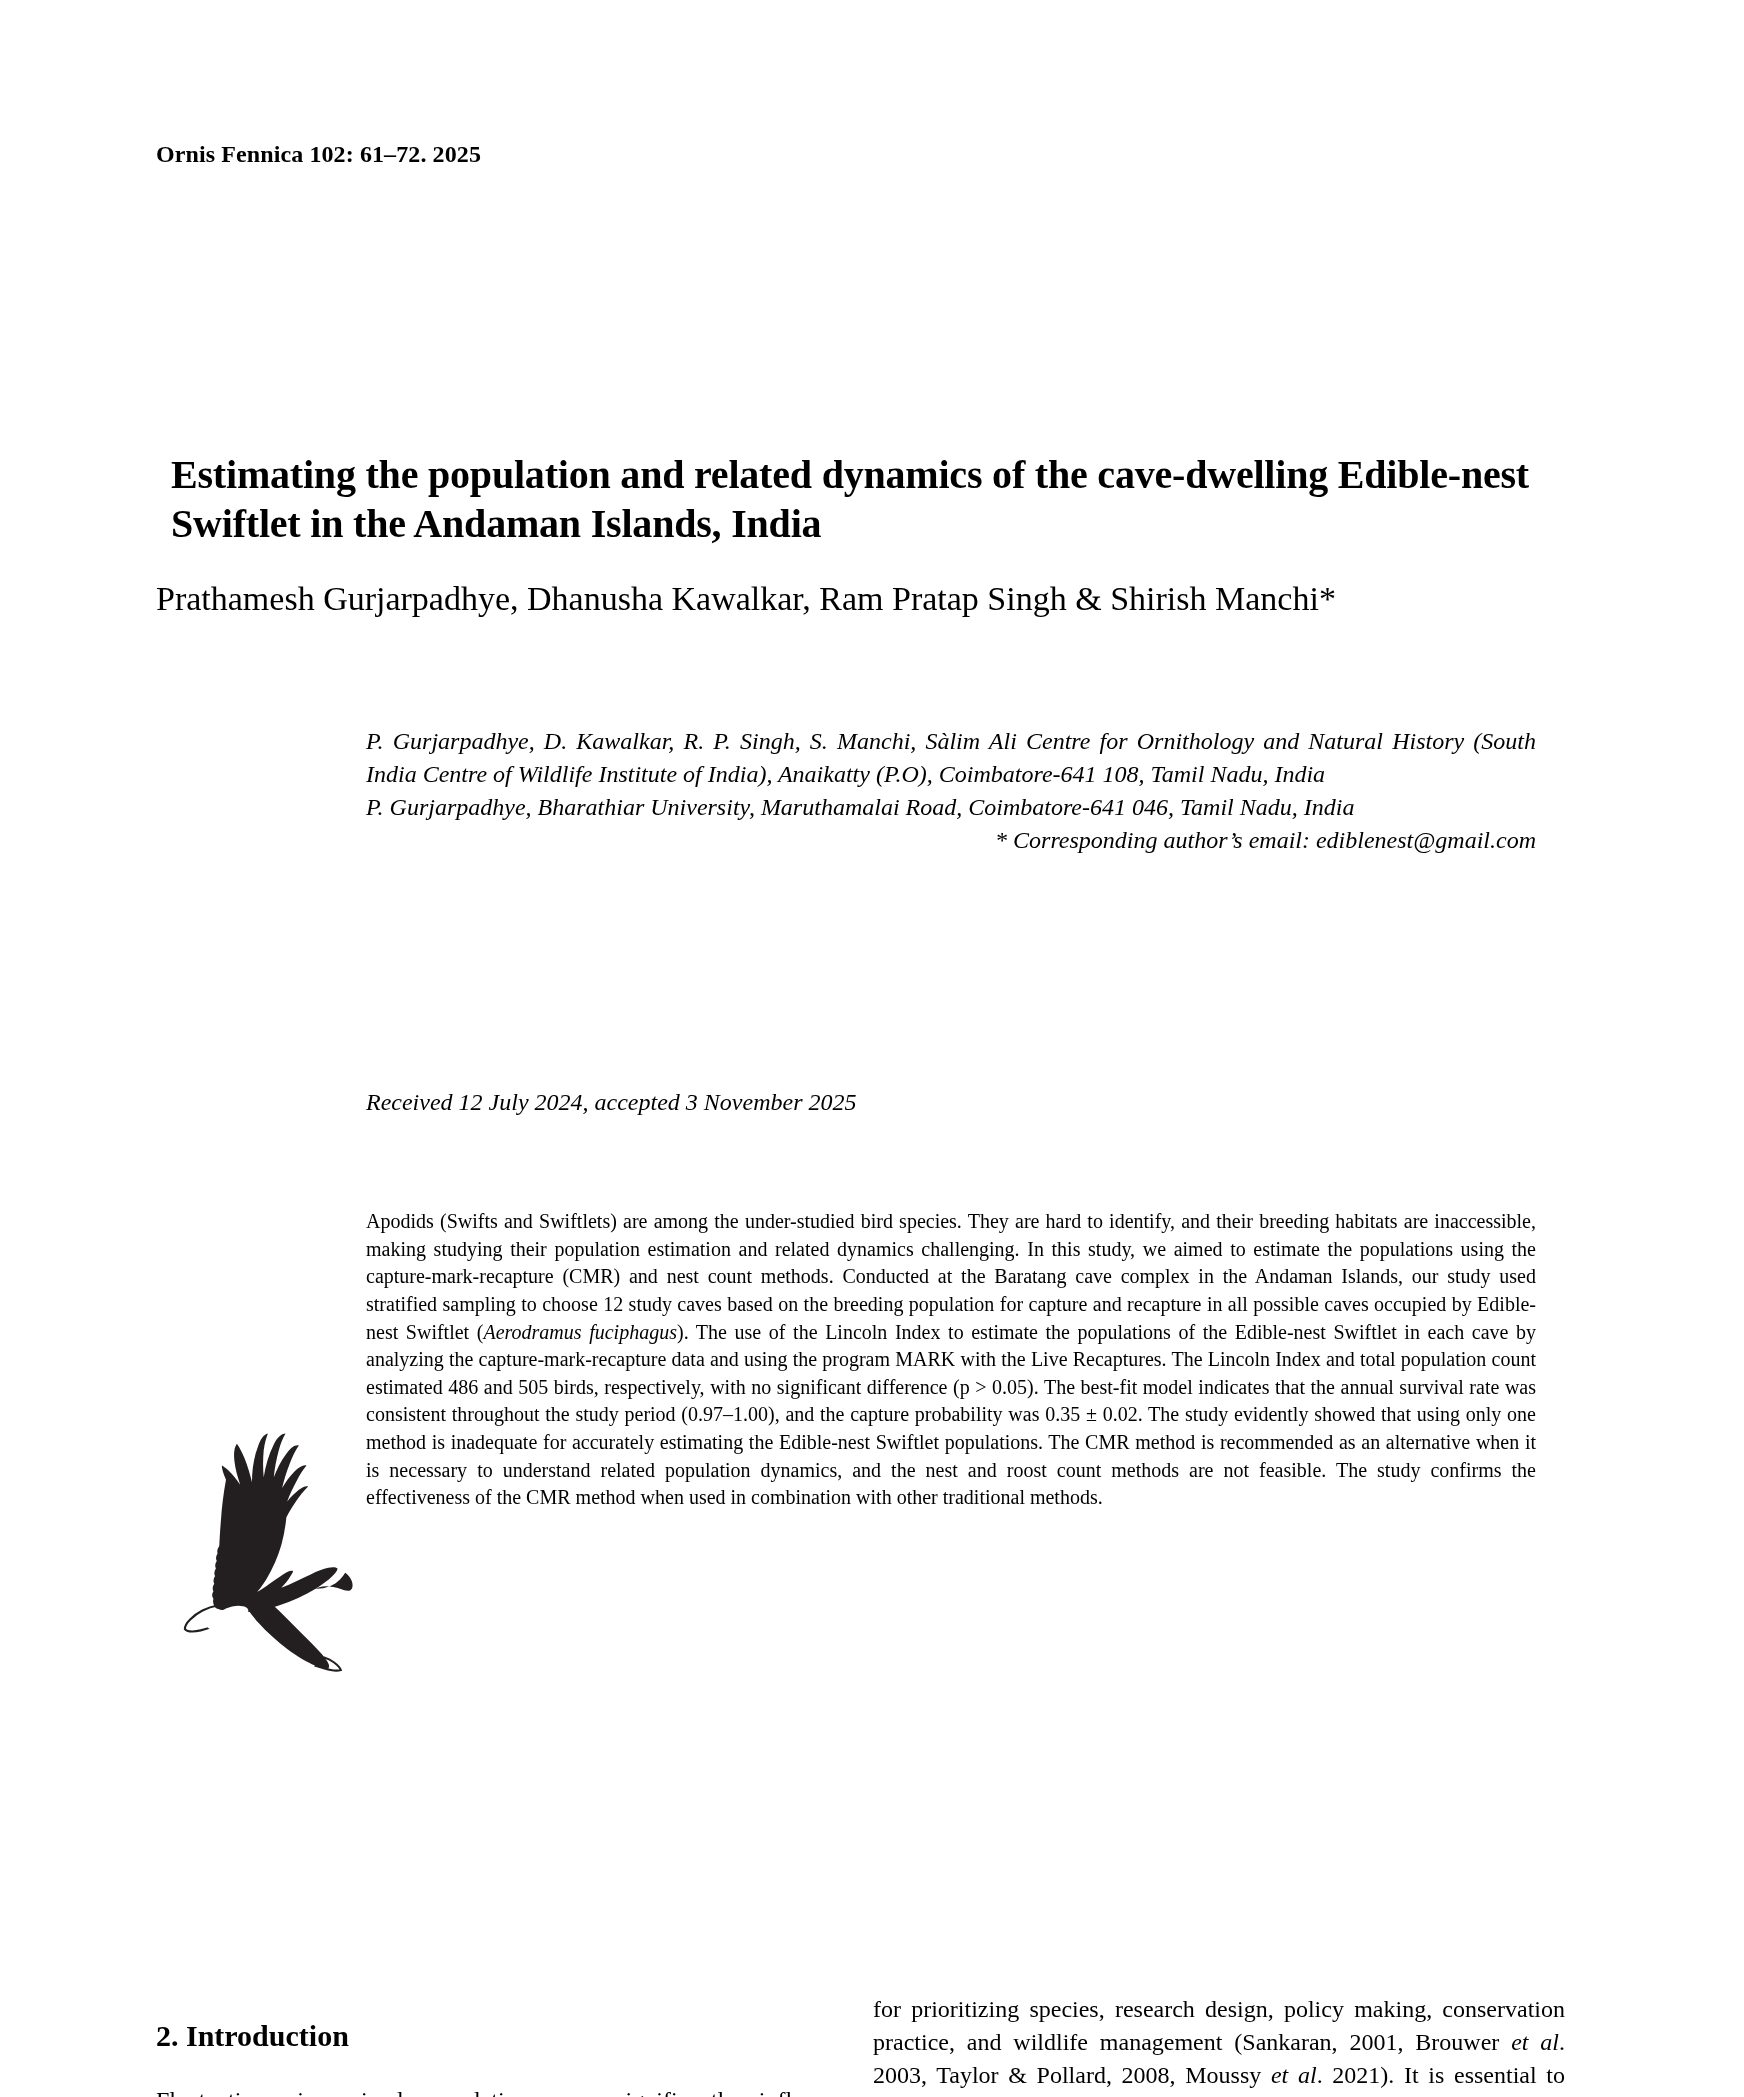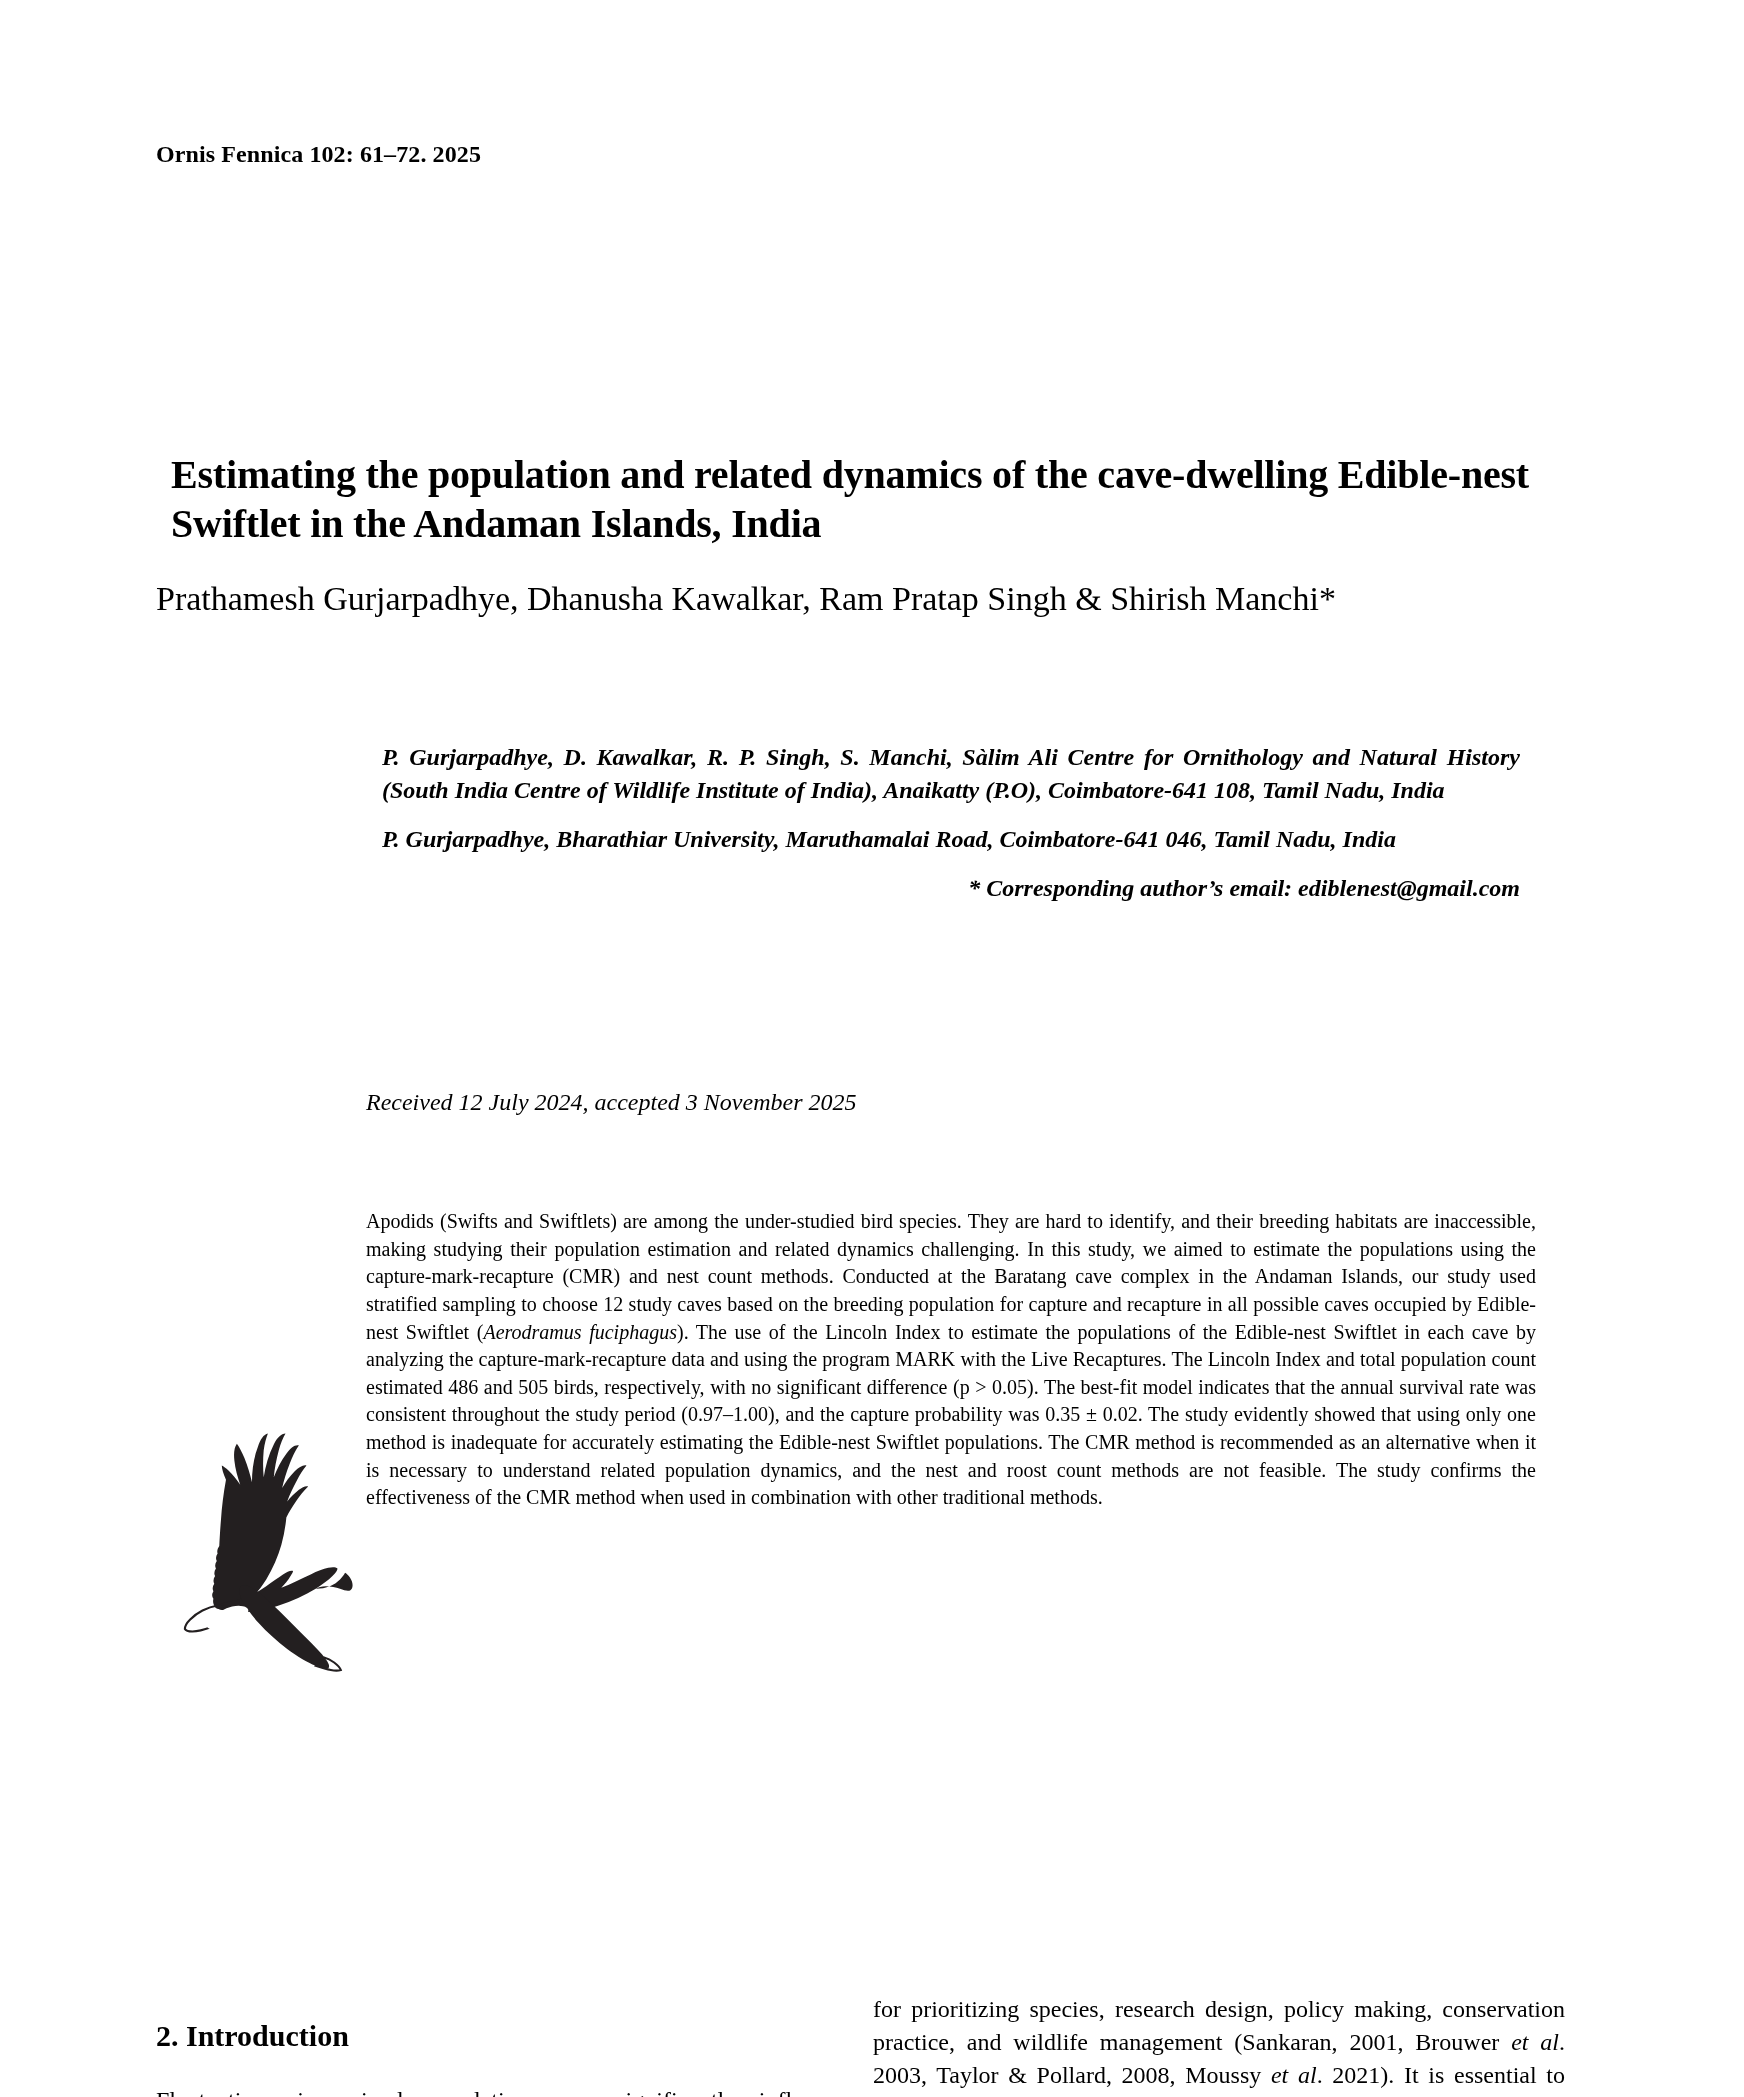--- a/index.html
+++ b/index.html
@@ -59,24 +59,23 @@
   .meta-block {
     position: absolute;
     left: 366px;
     top: 725px;
     width: 1170px;
     font-style: italic;
     font-size: 24px;
     line-height: 1.38;
   }
   .meta-block p {
-    margin: 16px;
+    margin: 0;
     text-align: justify;
     text-justify: inter-word;
-    font-weight: bold;
   }
   .meta-block p.last-line {
     text-align: right;
   }
   .received {
     position: absolute;
     left: 366px;
     top: 1086px;
     width: 1170px;
     font-style: italic;

